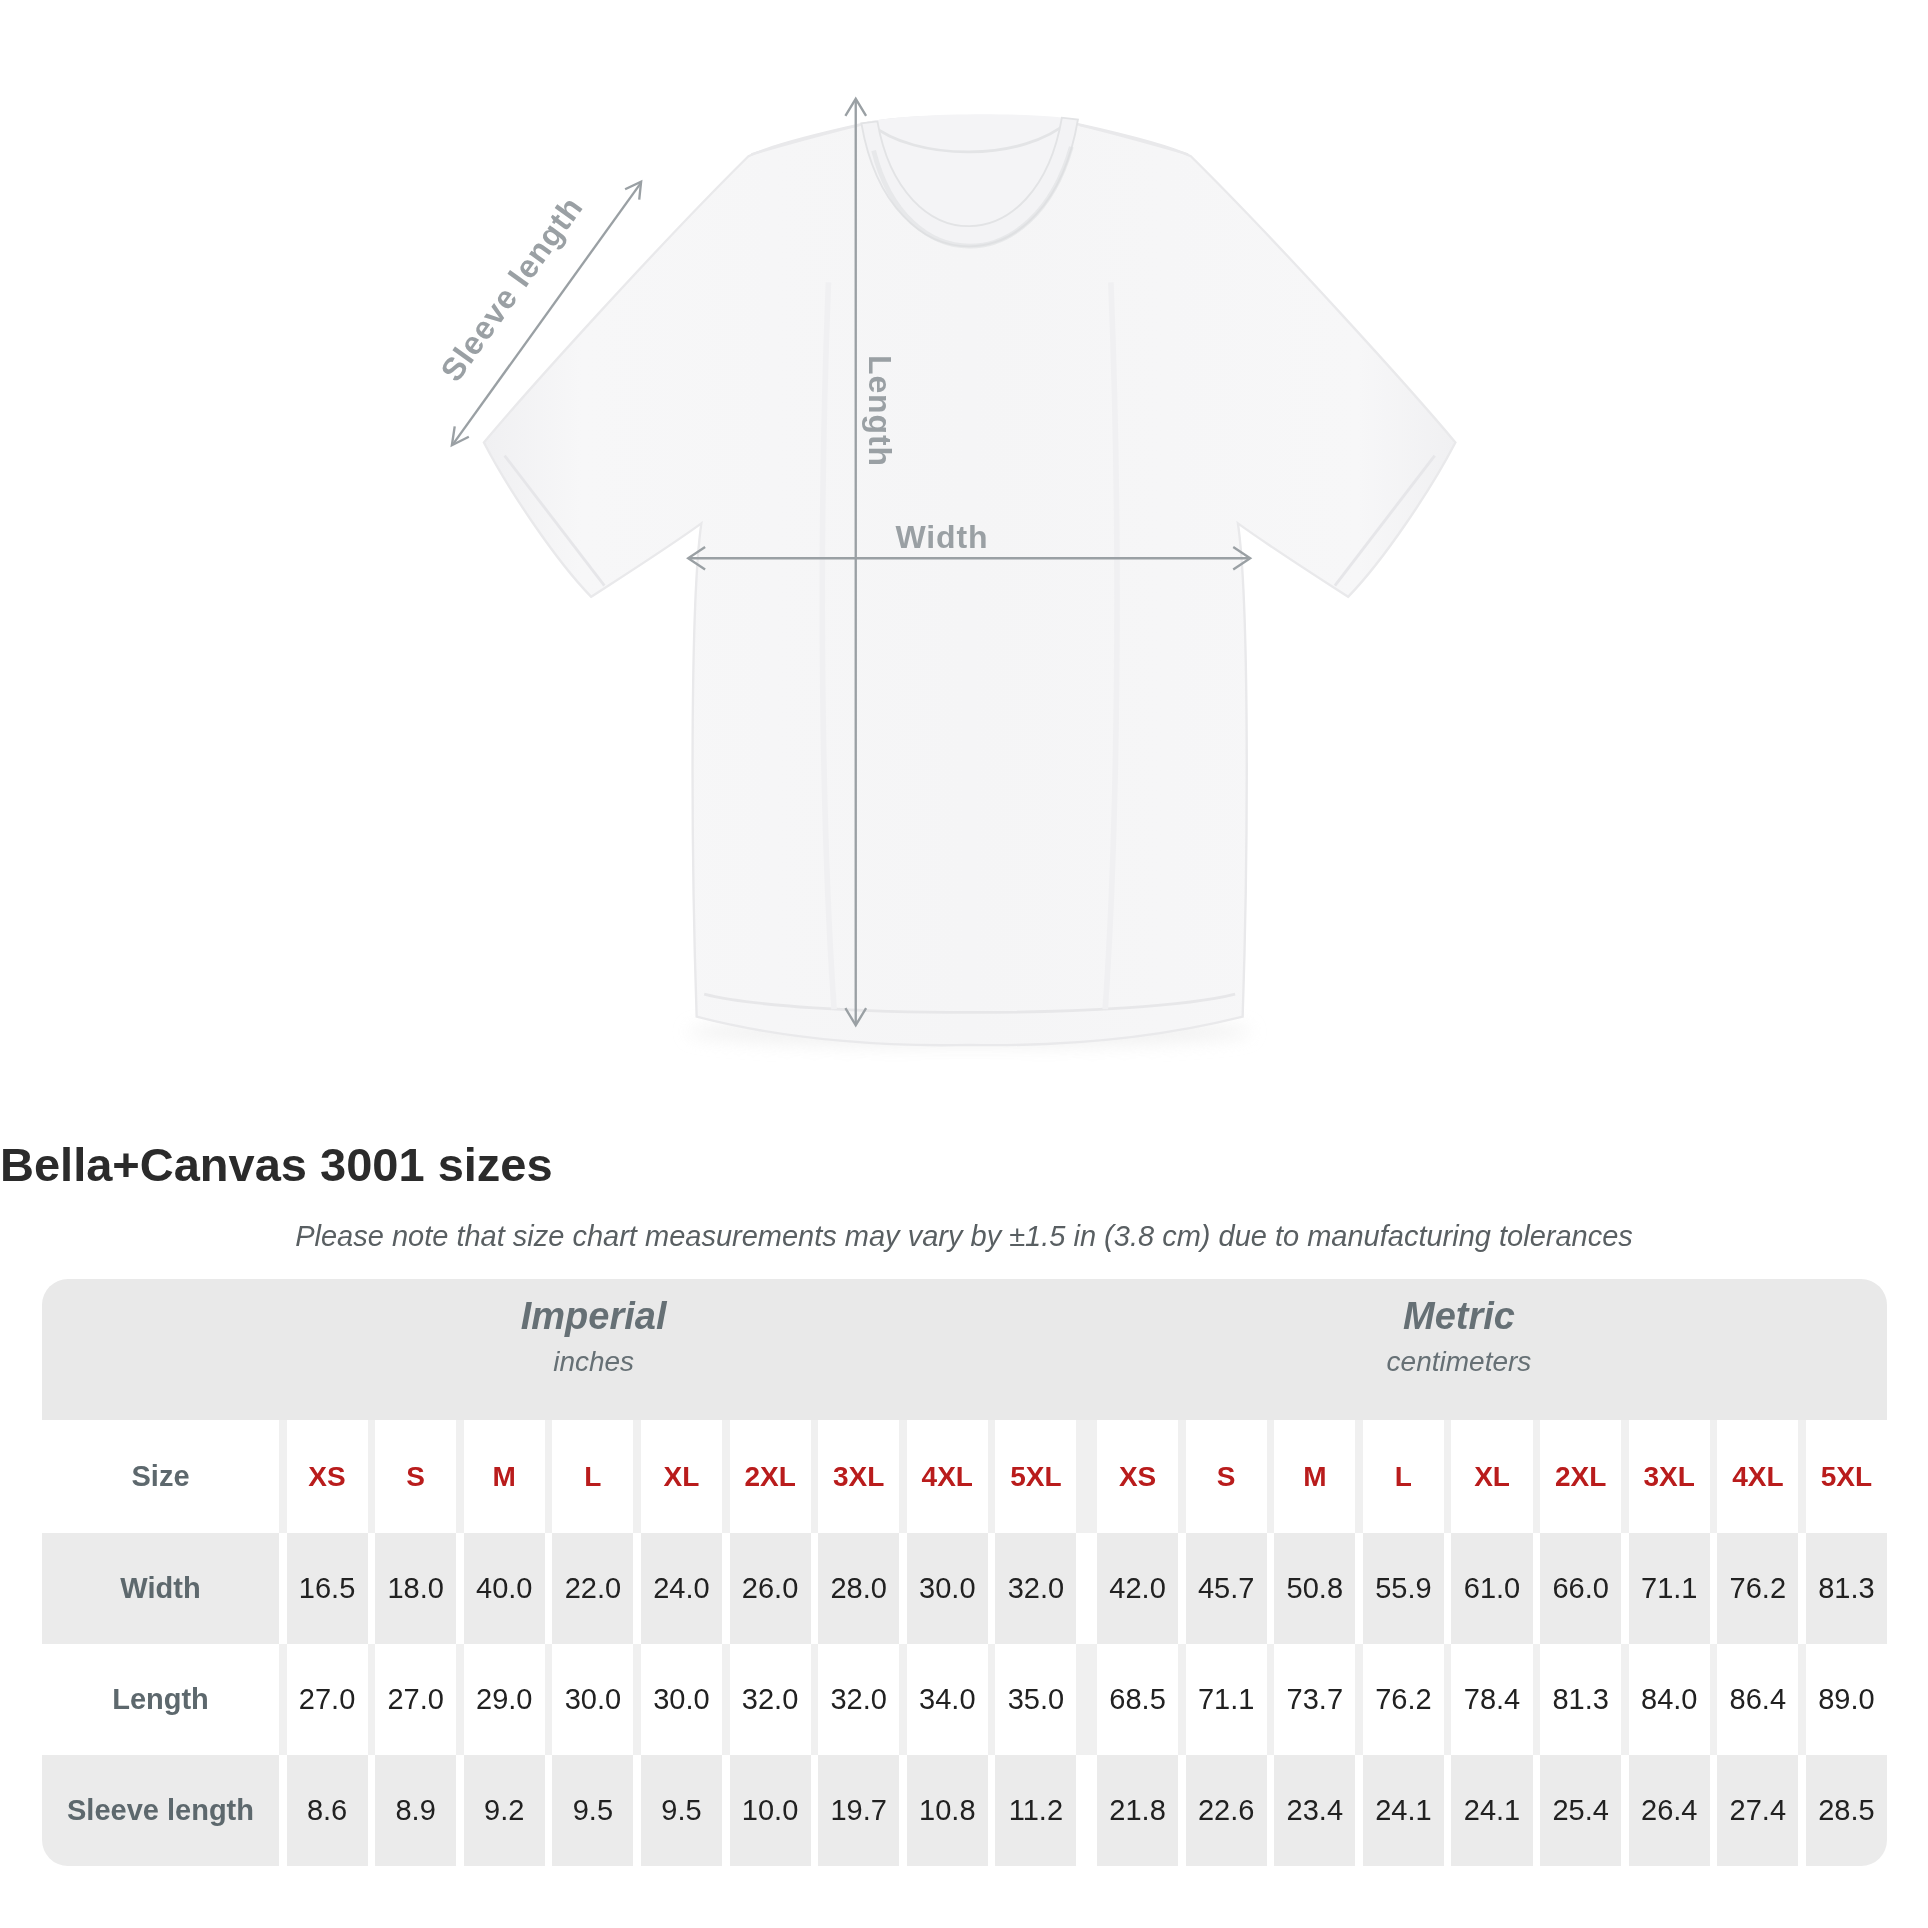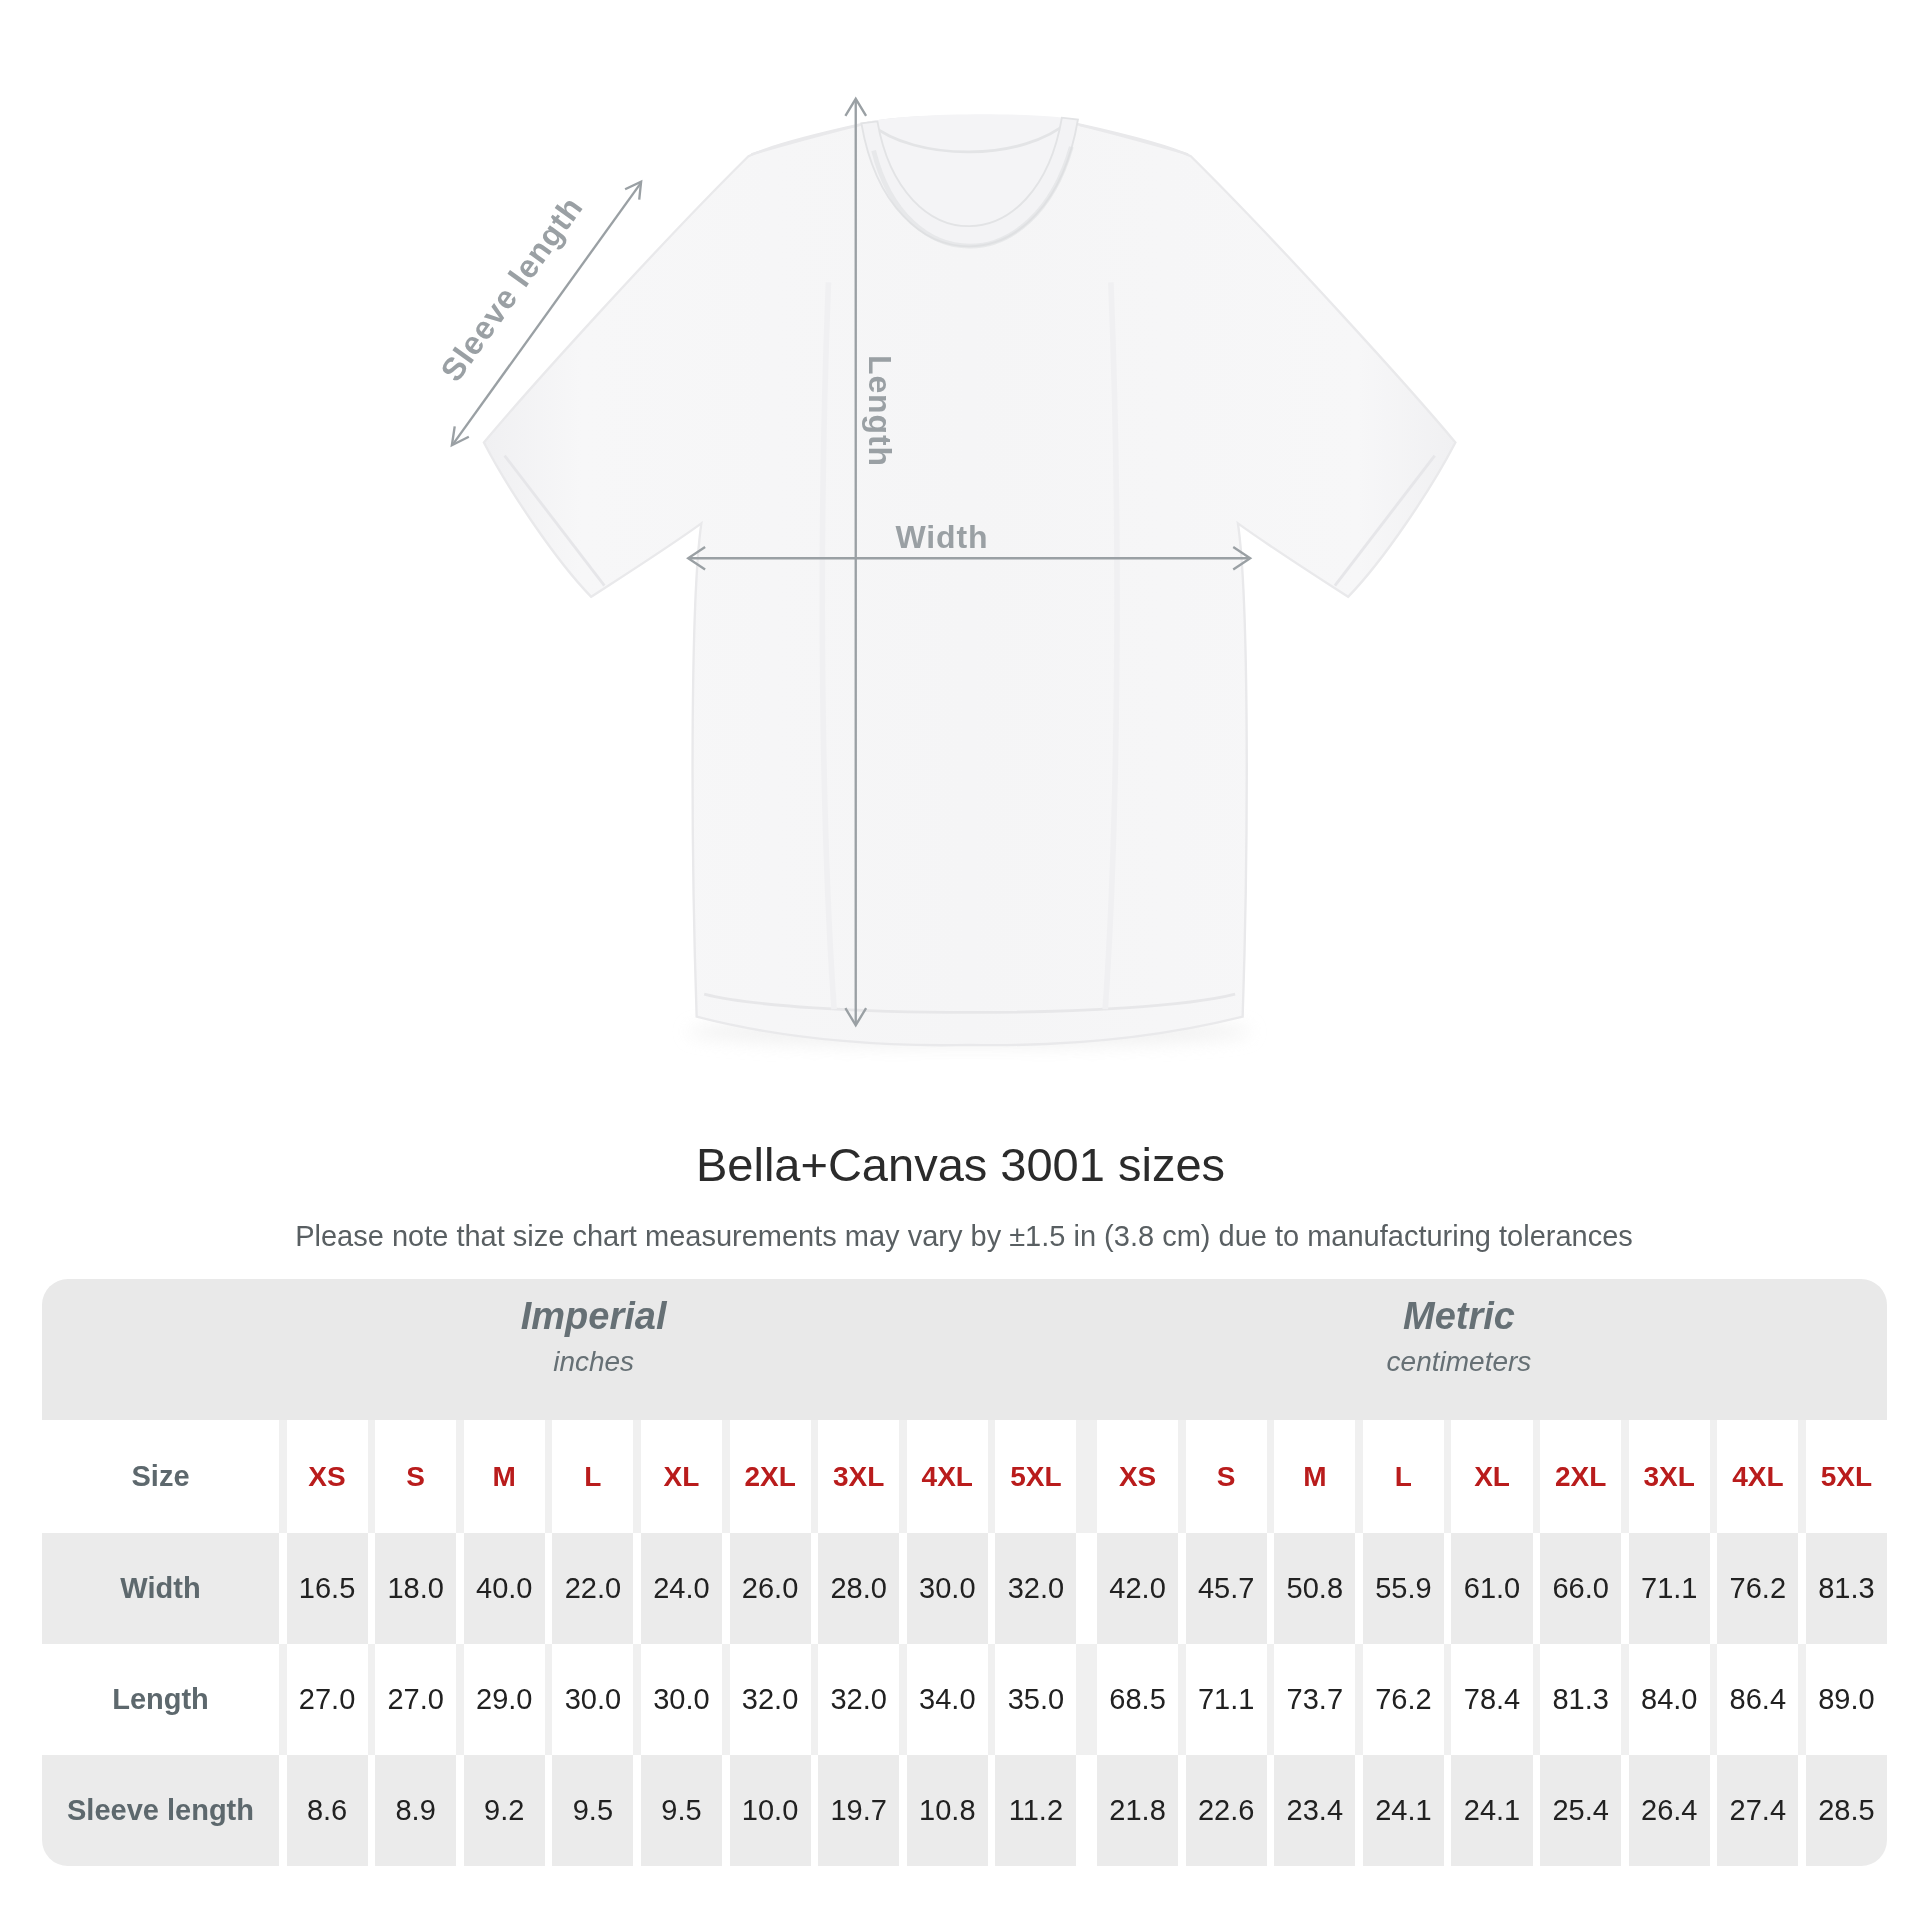--- a/index.html
+++ b/index.html
@@ -10,24 +10,24 @@
   .mockup{position:absolute;left:0;top:0;width:1928px;height:1092px;}
   .mockup svg{display:block;}
 
   
   .anno{position:absolute;color:#9aa0a4;font-weight:bold;font-size:32px;letter-spacing:0.9px;white-space:nowrap;}
   .anno-sleeve{left:512px;top:289px;transform:translate(-50%,-50%) rotate(-54.3deg);}
   .anno-length{left:879px;top:411px;transform:translate(-50%,-50%) rotate(90deg);}
   .anno-width{left:942px;top:537px;transform:translate(-50%,-50%);}
 
   
-  .page-title{position:absolute;left:0;top:1137px;width:1921px;text-align:center;
-    font-size:47px;font-weight:normal;color:#2b2b2b;}
+  .page-title{position:absolute;left:0;top:1137px;width:1921px;text-align:left;
+    font-size:47px;font-weight:bold;color:#2b2b2b;}
   .page-subtitle{position:absolute;left:0;top:1220px;width:1928px;text-align:center;
-    font-size:29px;color:#595f62;}
+    font-size:29px;font-style:italic;color:#595f62;}
 
   
   .size-table{position:absolute;left:42px;top:1279px;width:1845px;}
   .units-band{position:relative;height:141px;background:#e9e9e9;border-radius:26px 26px 0 0;padding-left:18px;}
   .unit-group{position:absolute;top:0;height:100%;display:flex;flex-direction:column;align-items:center;
     justify-content:flex-start;padding-top:17px;box-sizing:border-box;transform:translateX(-50%);}
   .unit-group-imperial{left:29.9%;}
   .unit-group-metric{left:76.8%;}
   .unit-name{font-size:38px;font-weight:bold;font-style:italic;color:#667075;line-height:41px;}
   .unit-sub{font-size:28px;font-style:italic;color:#667075;margin-top:8.5px;}

